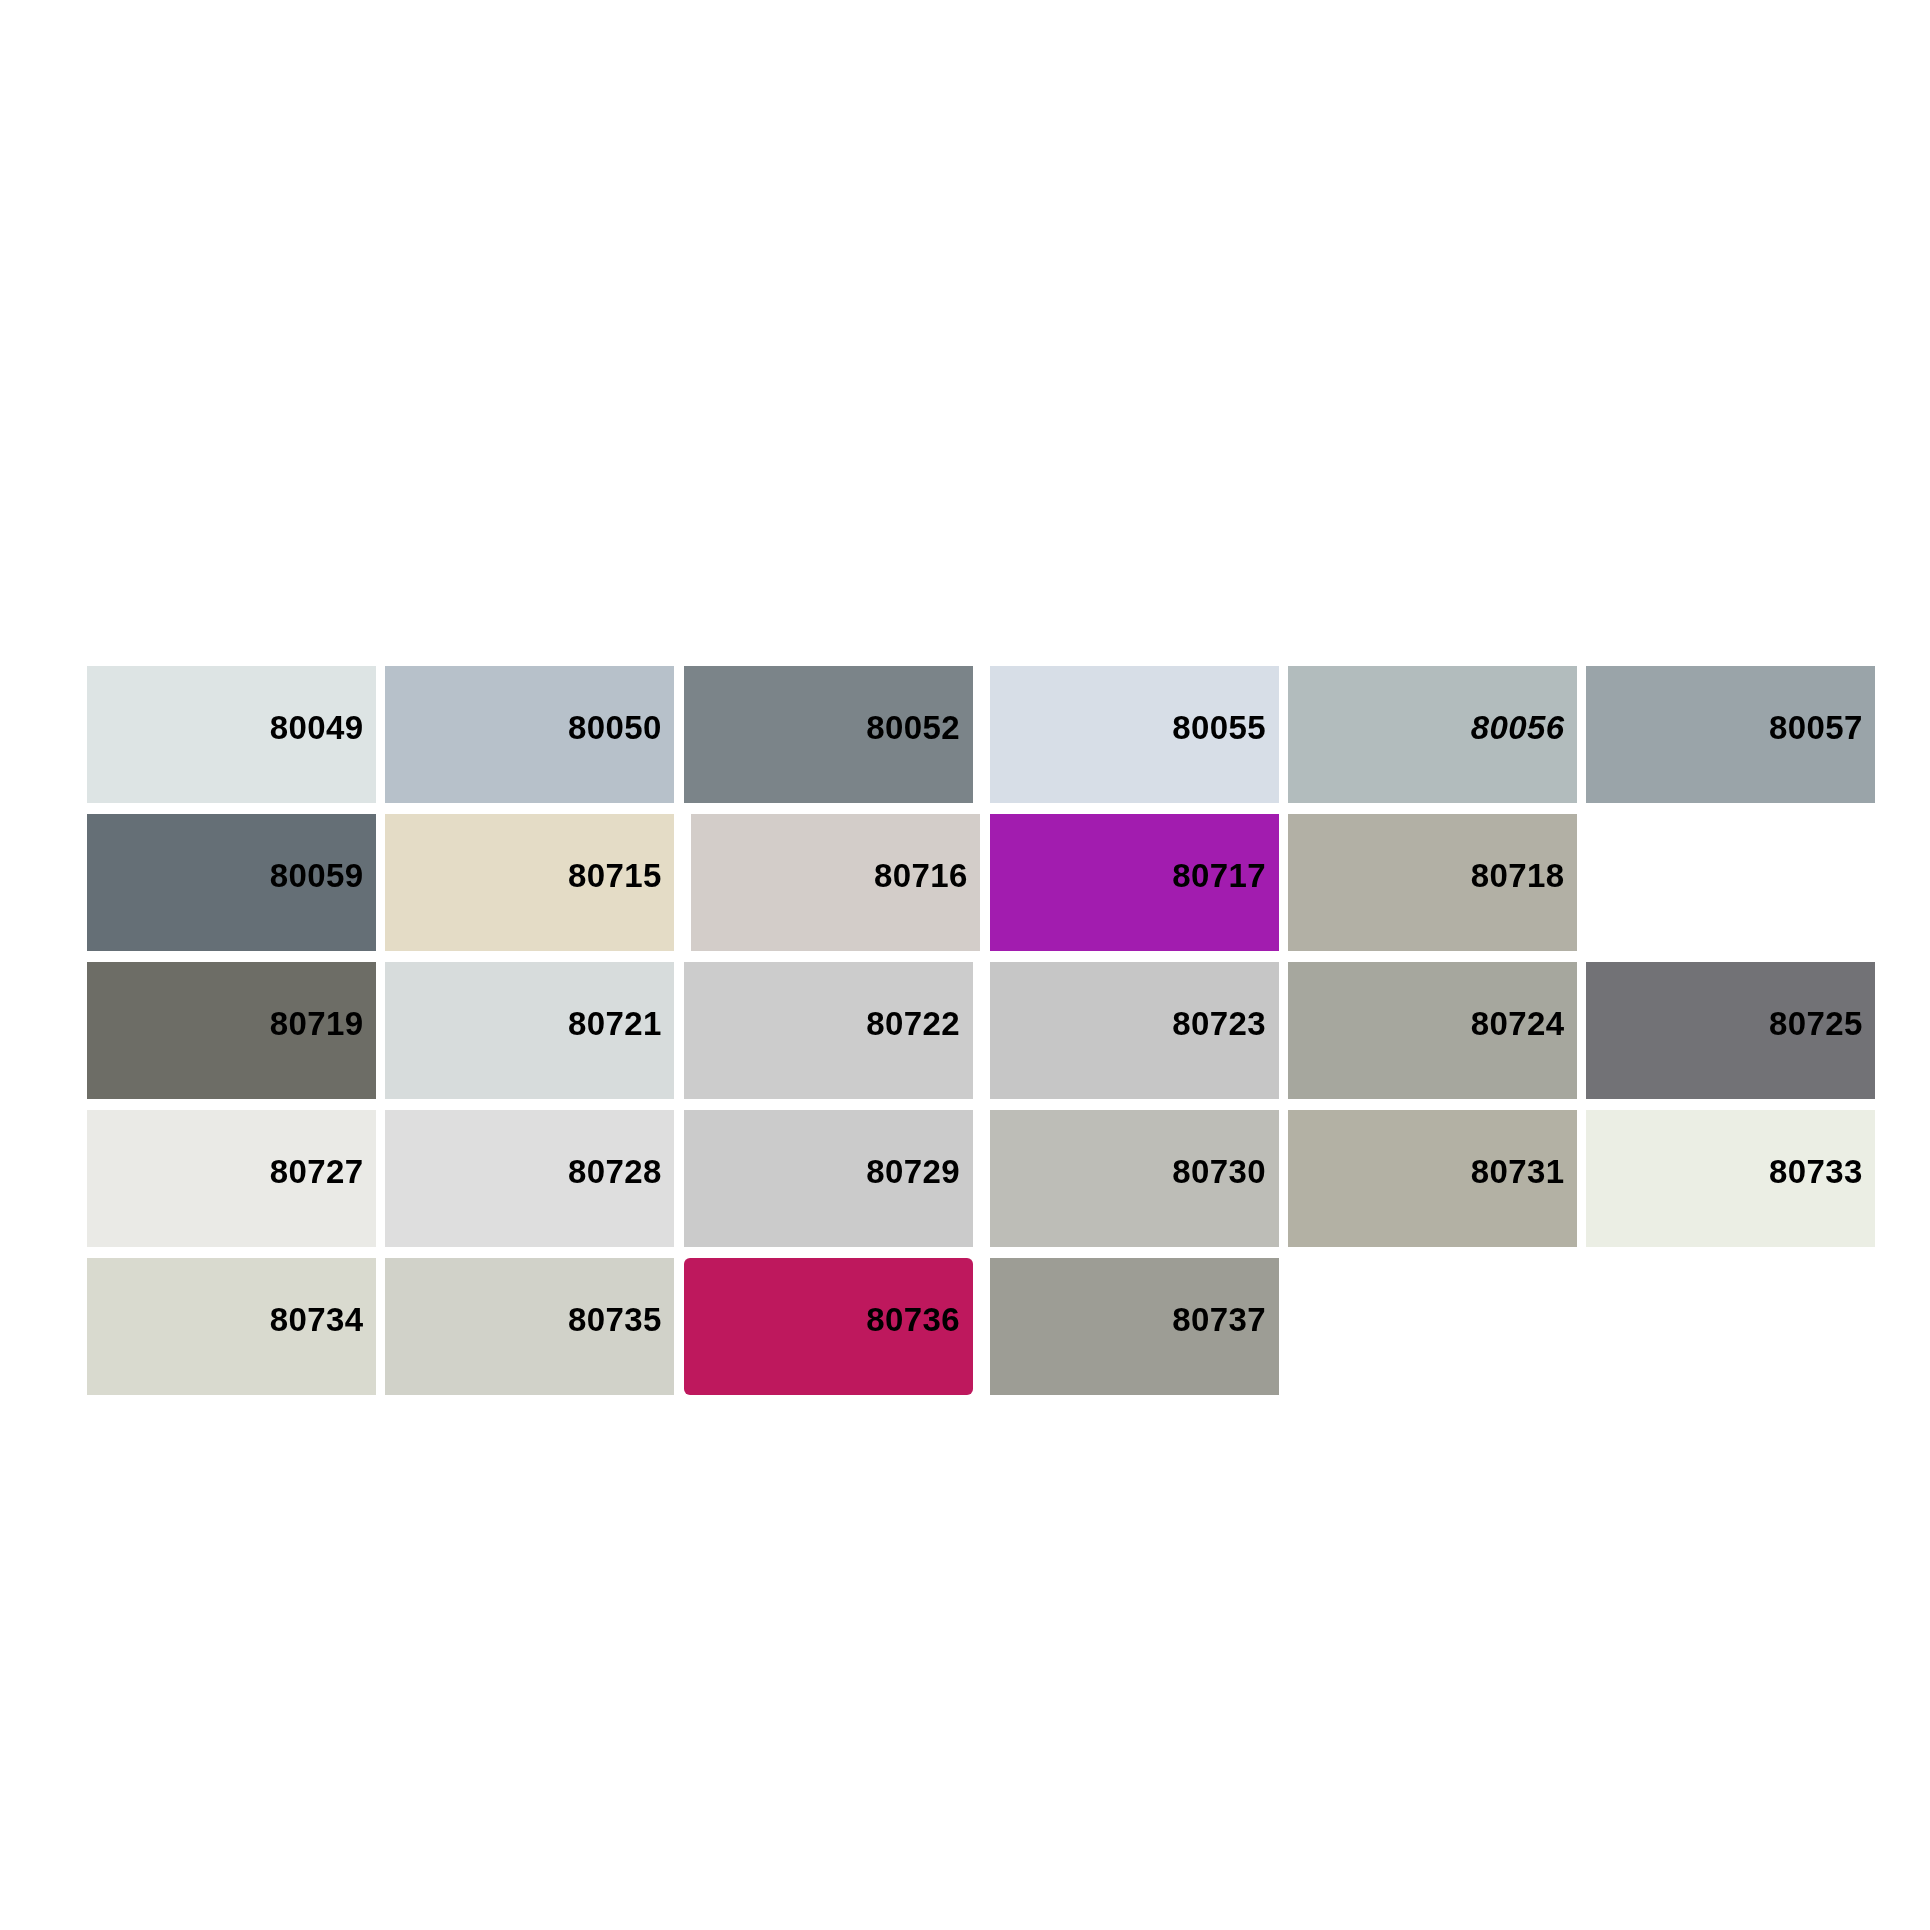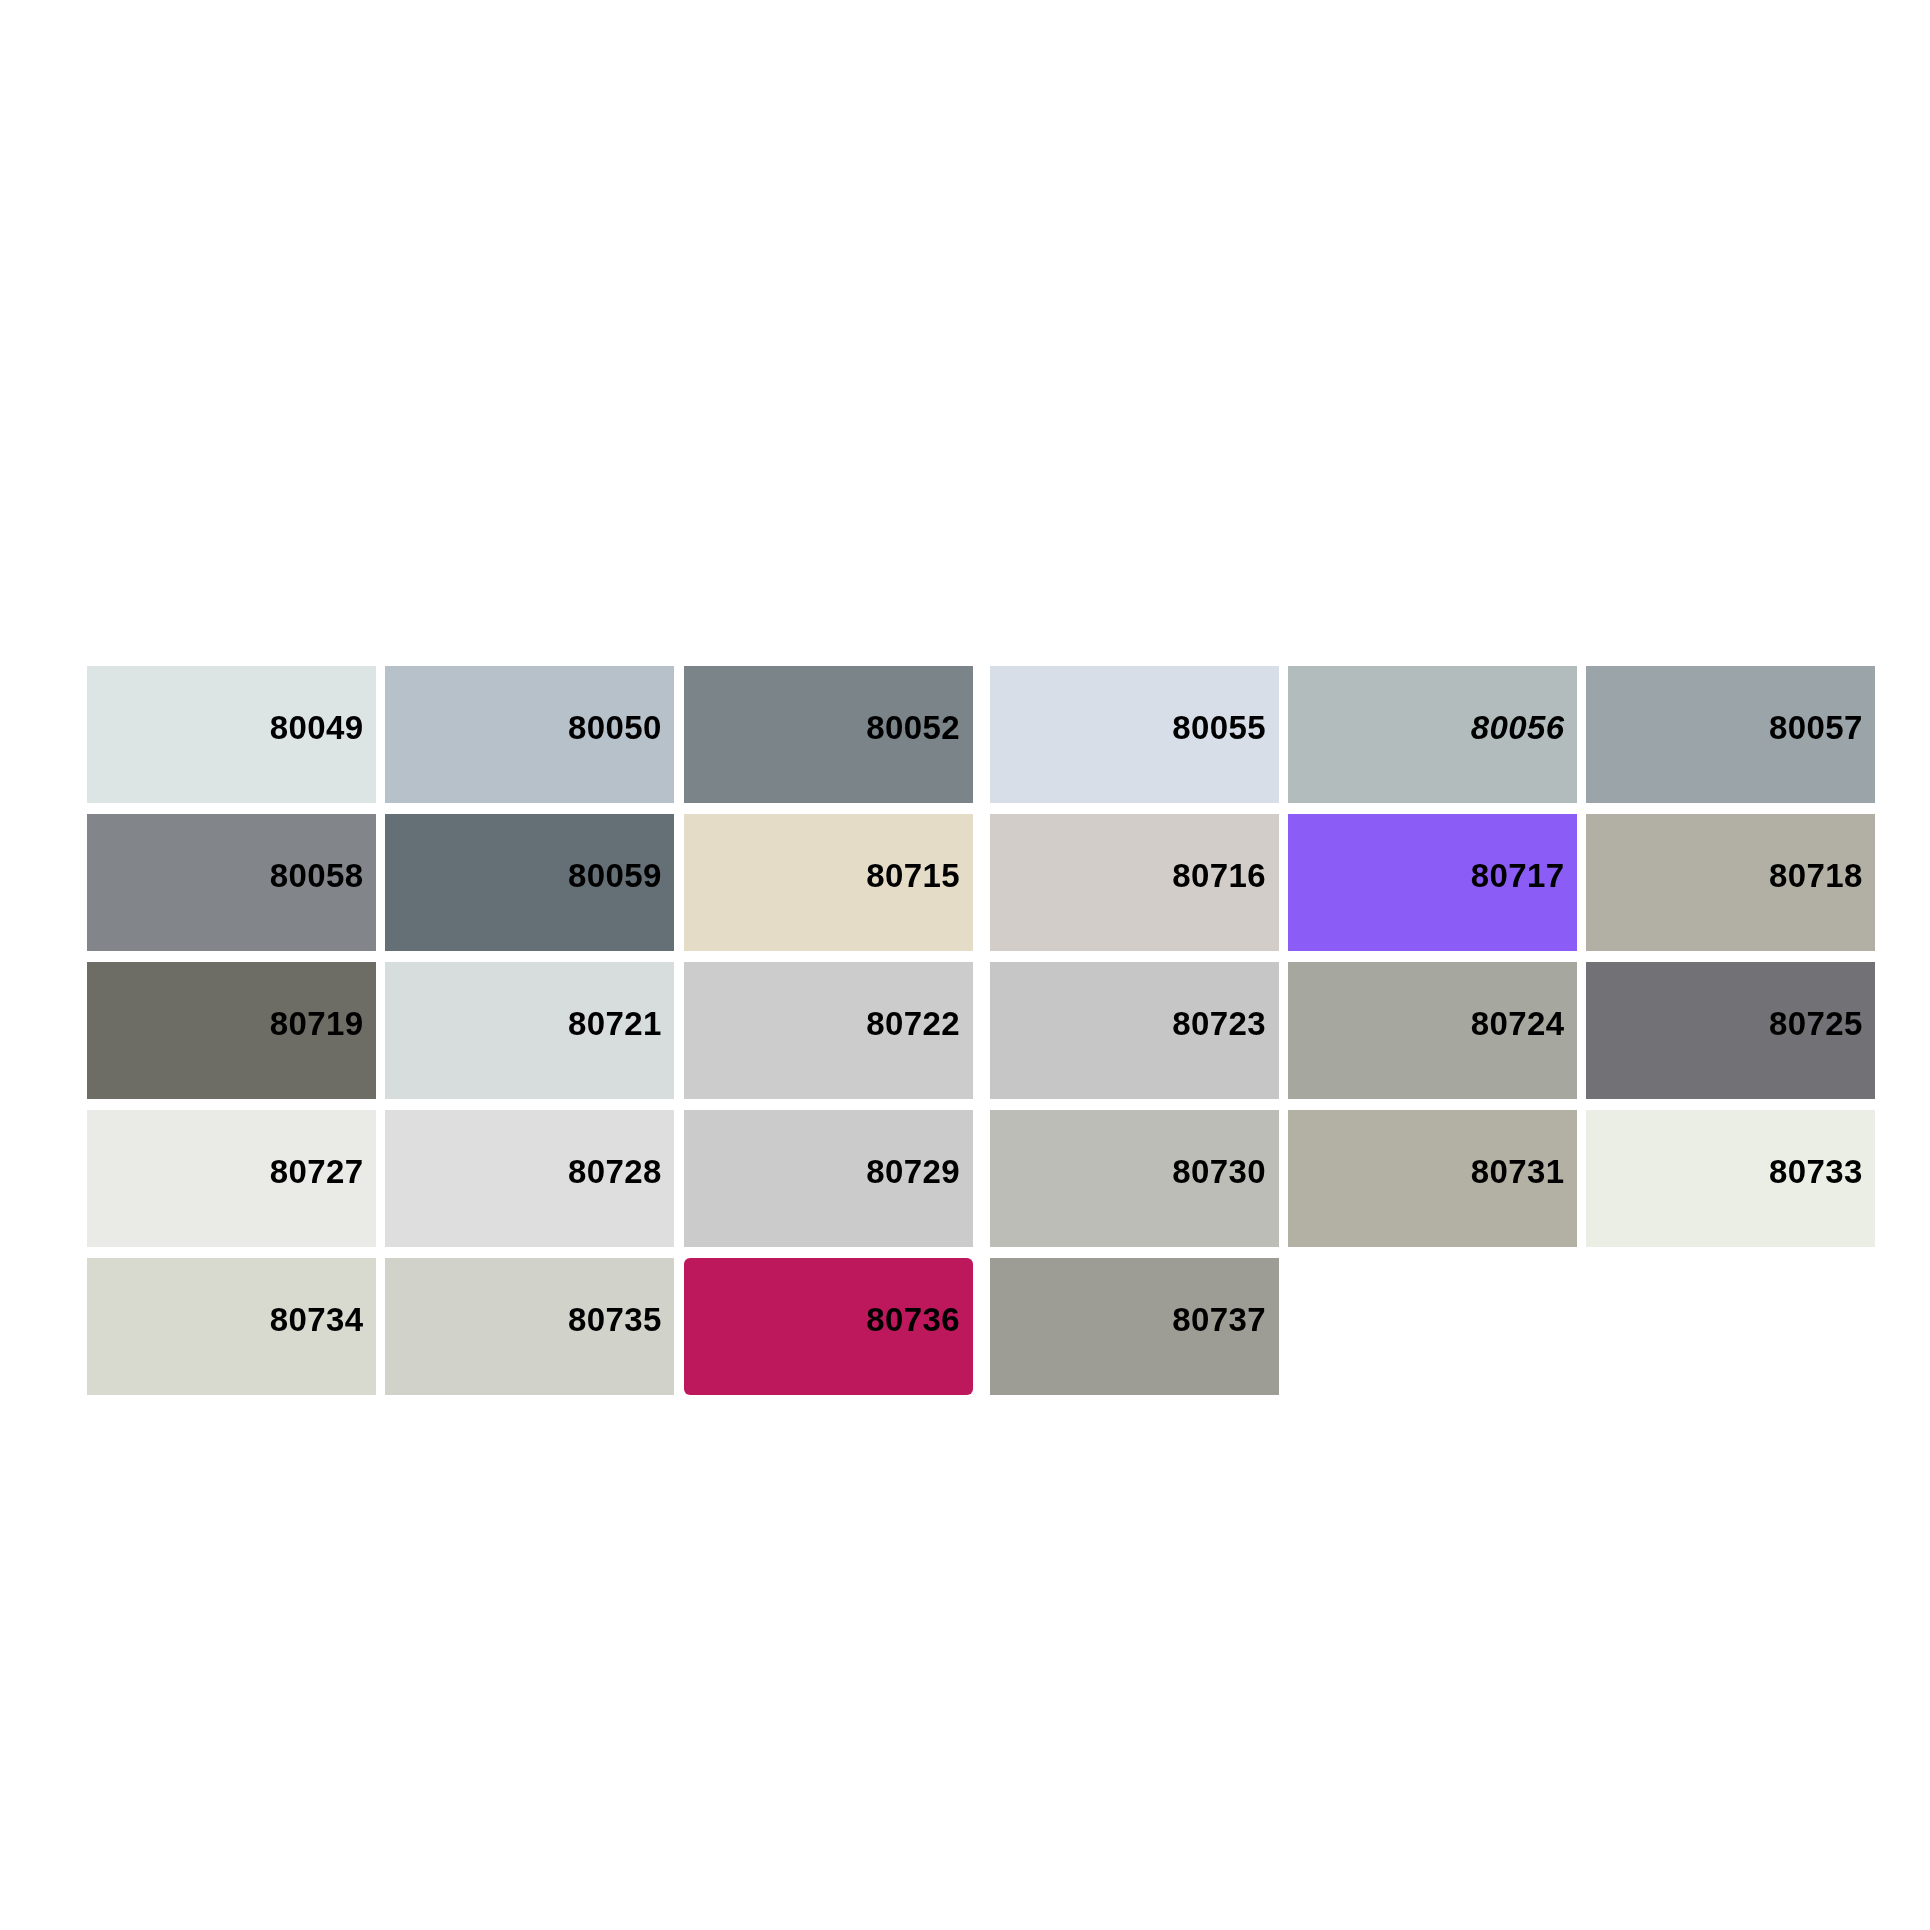--- a/index.html
+++ b/index.html
@@ -84,33 +84,30 @@
           <span class="swatch-code">80055</span>
         </div>
         <div class="swatch" style="background-color: rgb(178, 188, 189); font-style: italic;">
           <span class="swatch-code">80056</span>
         </div>
         <div class="swatch" style="background-color: rgb(154, 164, 169);">
           <span class="swatch-code">80057</span>
         </div>
       </div>
       <div class="swatch-row">
-        <div class="swatch" style="background-color: rgb(130, 134, 138);">
-          <span class="swatch-code">80058</span>
-        </div>
         <div class="swatch" style="background-color: rgb(101, 111, 118);">
           <span class="swatch-code">80059</span>
         </div>
         <div class="swatch gap-after" style="background-color: rgb(228, 220, 198);">
           <span class="swatch-code">80715</span>
         </div>
         <div class="swatch" style="background-color: rgb(211, 205, 201);">
           <span class="swatch-code">80716</span>
         </div>
-        <div class="swatch" style="background-color: #8b5cf6;">
+        <div class="swatch" style="background-color: #a21caf;">
           <span class="swatch-code">80717</span>
         </div>
         <div class="swatch" style="background-color: rgb(178, 176, 165);">
           <span class="swatch-code">80718</span>
         </div>
       </div>
       <div class="swatch-row">
         <div class="swatch" style="background-color: rgb(109, 109, 102);">
           <span class="swatch-code">80719</span>
         </div>

